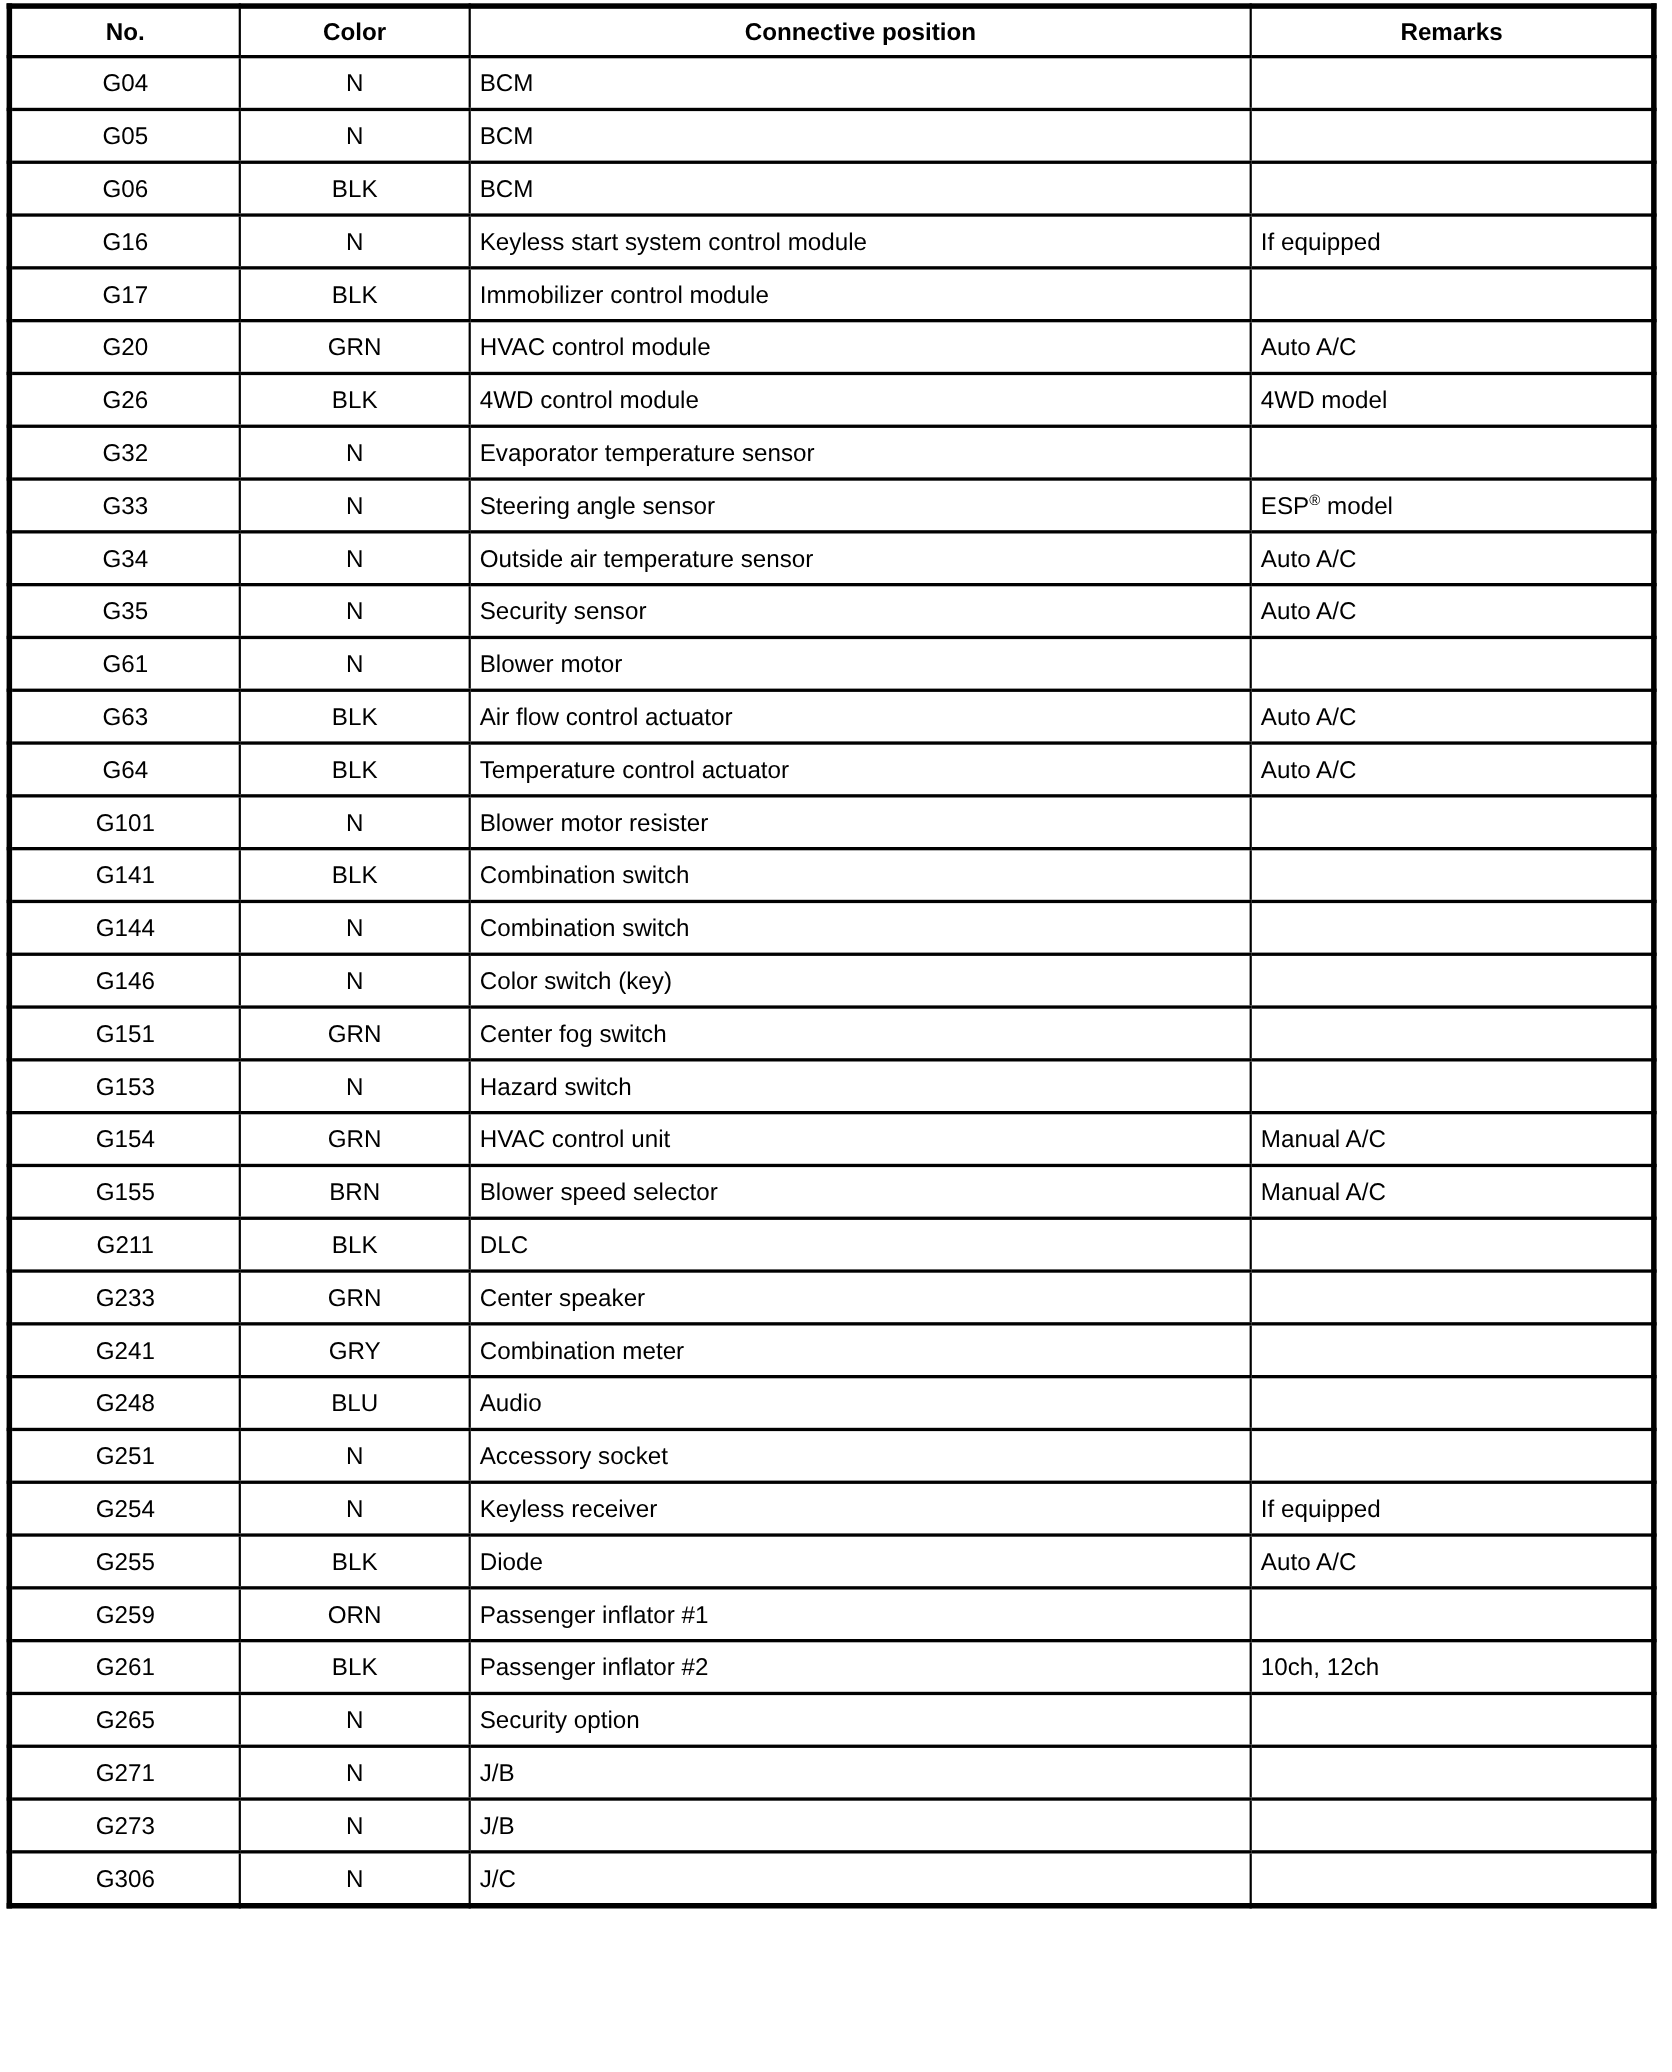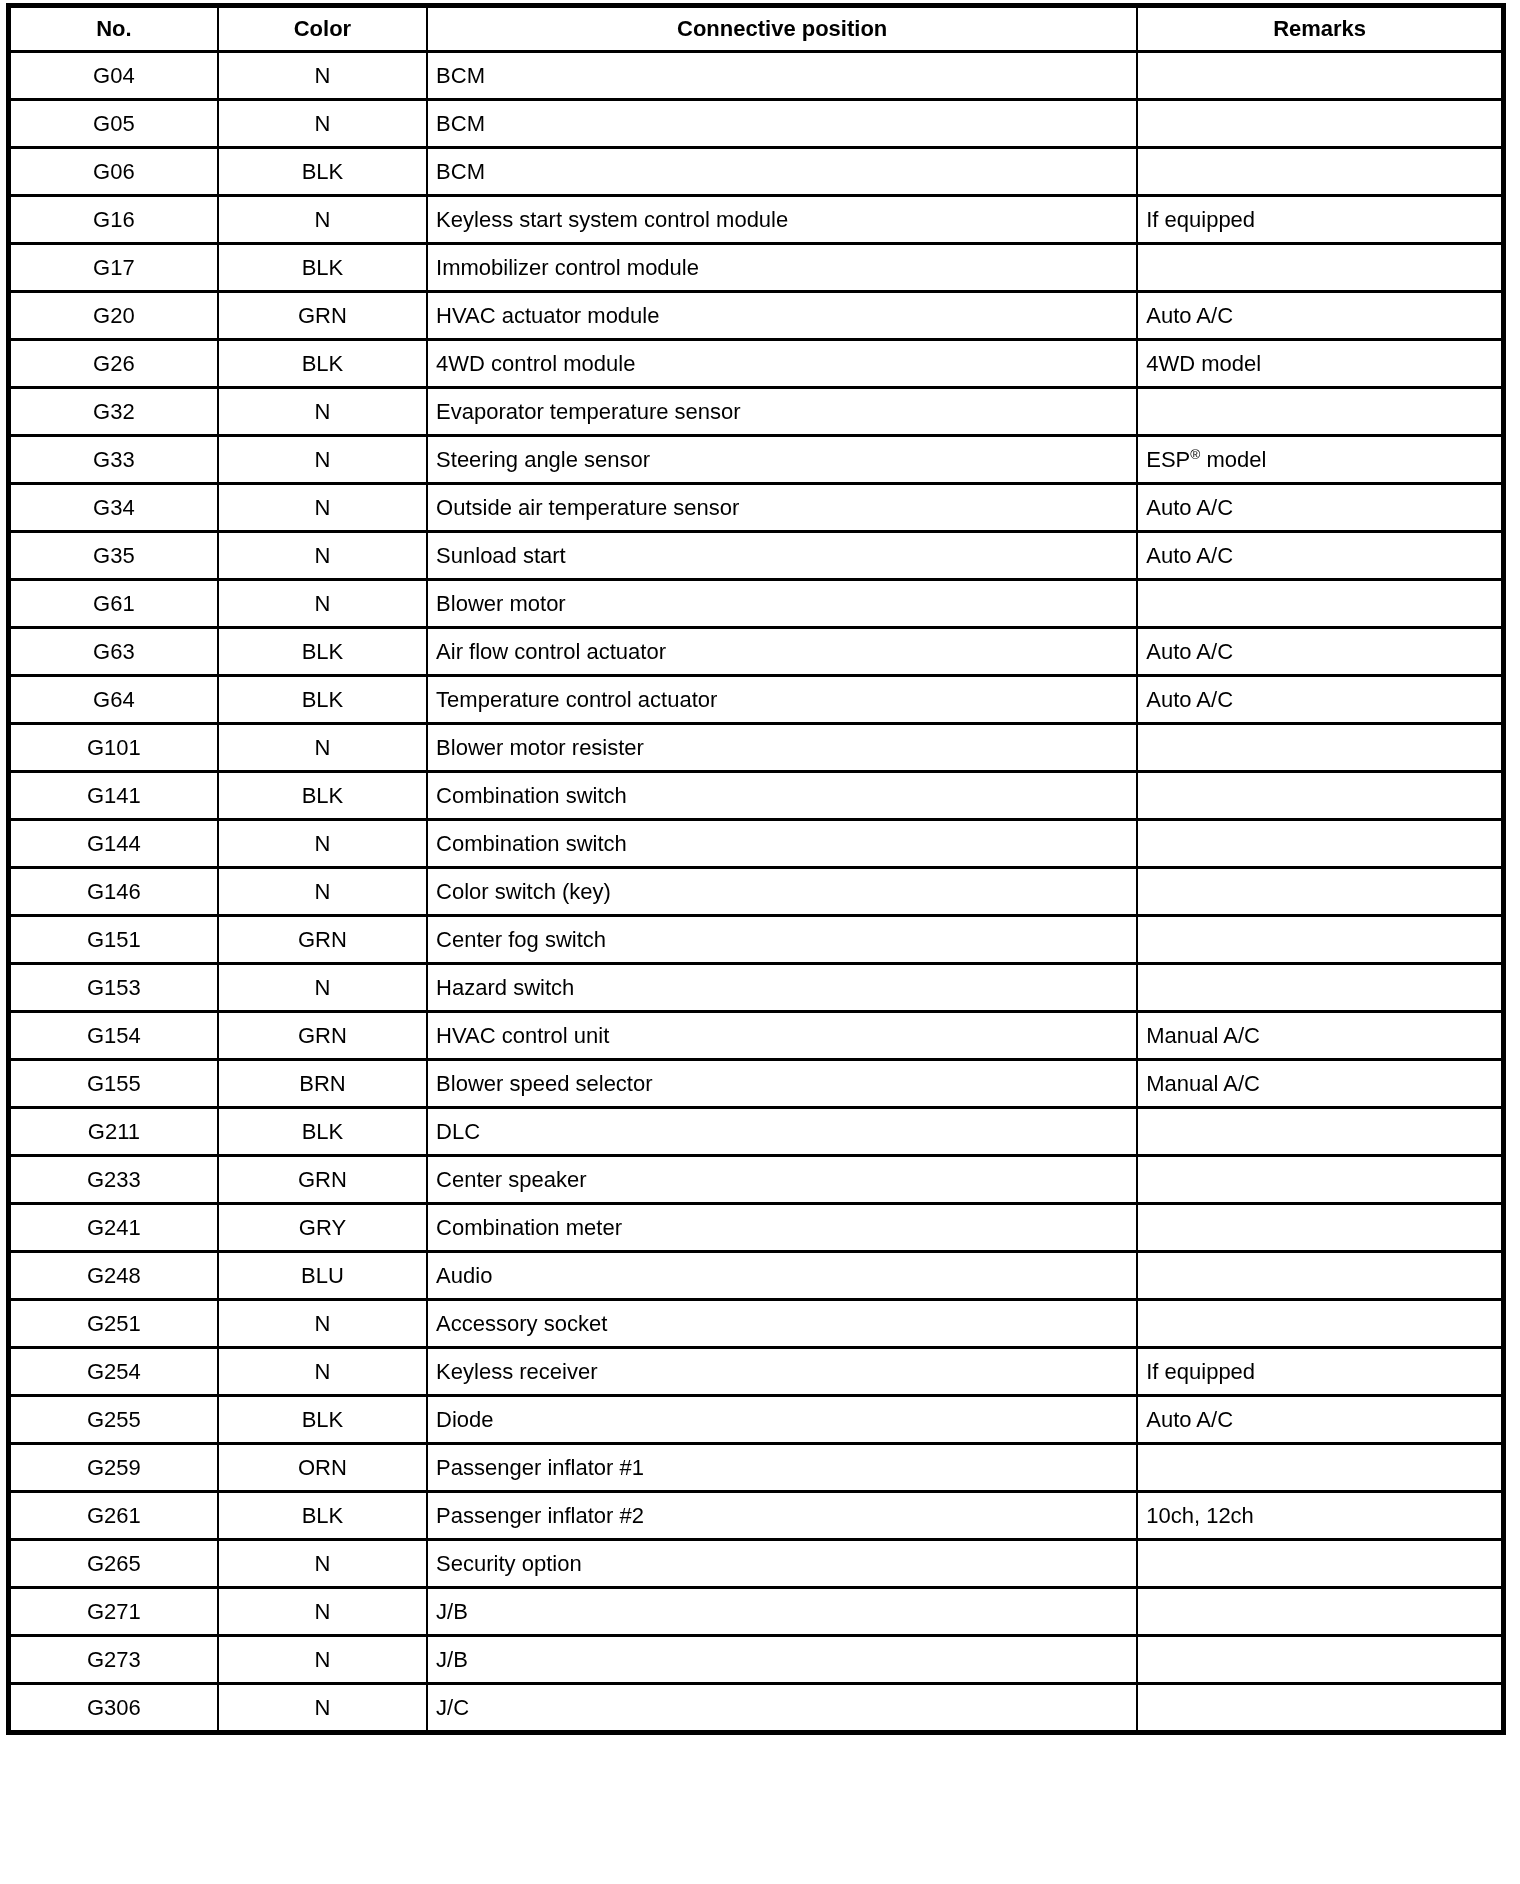--- a/index.html
+++ b/index.html
@@ -115,21 +115,21 @@
   <tr>
     <td class="c-no">G17</td>
     <td class="c-color">BLK</td>
     <td class="c-pos">Immobilizer control module</td>
     <td class="c-rem"></td>
   </tr>
 
   <tr>
     <td class="c-no">G20</td>
     <td class="c-color">GRN</td>
-    <td class="c-pos">HVAC actuator module</td>
+    <td class="c-pos">HVAC control module</td>
     <td class="c-rem">Auto A/C</td>
   </tr>
 
   <tr>
     <td class="c-no">G26</td>
     <td class="c-color">BLK</td>
     <td class="c-pos">4WD control module</td>
     <td class="c-rem">4WD model</td>
   </tr>
 
@@ -150,21 +150,21 @@
   <tr>
     <td class="c-no">G34</td>
     <td class="c-color">N</td>
     <td class="c-pos">Outside air temperature sensor</td>
     <td class="c-rem">Auto A/C</td>
   </tr>
 
   <tr>
     <td class="c-no">G35</td>
     <td class="c-color">N</td>
-    <td class="c-pos">Sunload start</td>
+    <td class="c-pos">Security sensor</td>
     <td class="c-rem">Auto A/C</td>
   </tr>
 
   <tr>
     <td class="c-no">G61</td>
     <td class="c-color">N</td>
     <td class="c-pos">Blower motor</td>
     <td class="c-rem"></td>
   </tr>
 

